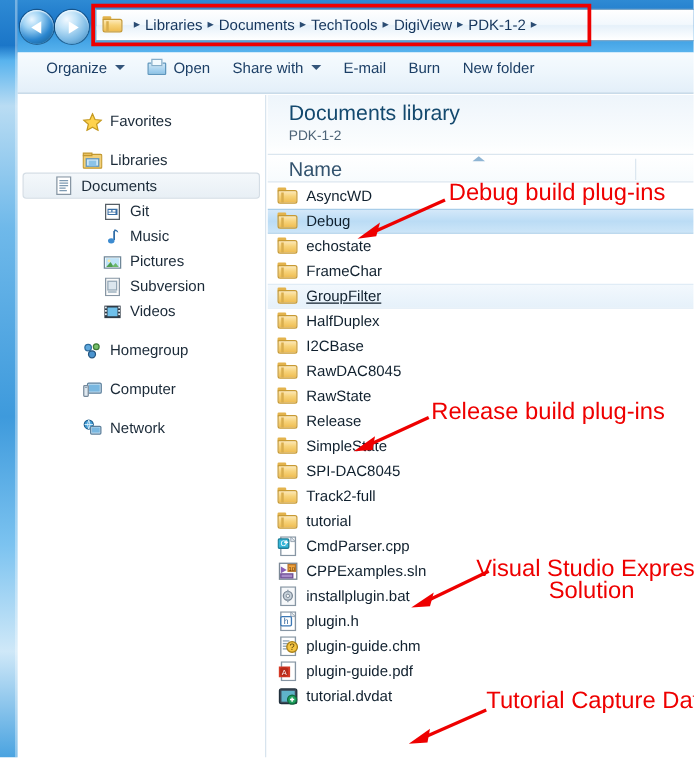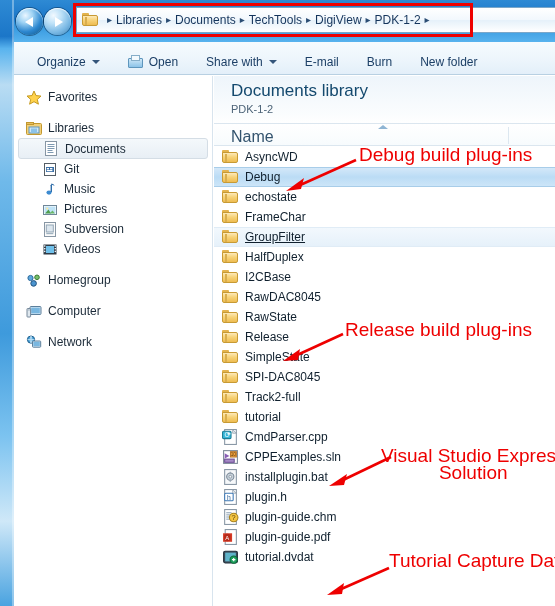--- a/index.html
+++ b/index.html
@@ -87,23 +87,22 @@
   .redbox {
     position: absolute; left: 73px; top: 3px; width: 400px; height: 34px;
     border: 3px solid #ee0000; z-index: 30; pointer-events: none;
   }
 
   
   .toolbar {
     position: absolute; left: 14px; top: 42px; width: 541px; height: 33px;
     background: linear-gradient(to bottom, #f6fbfe 0%, #eef6fc 50%, #e3eff9 100%);
     border-bottom: 1px solid #b8d0e2;
-    display: flex; align-items: flex-end;
+    display: flex; align-items: flex-start;
     padding-left: 14px;
-    gap: 10px;
   }
   .tbitem {
     display: flex; align-items: center; height: 24px;
     padding: 0 8px; font-size: 12px; color: #1c3f66; white-space: nowrap;
     border: 1px solid transparent; border-radius: 3px; cursor: default;
   }
   .tbcaret {
     width: 0; height: 0; margin-left: 6px;
     border-left: 4px solid transparent; border-right: 4px solid transparent;
     border-top: 4px solid #34557a;
@@ -113,20 +112,21 @@
   
   .navpane {
     position: absolute; left: 14px; top: 76px; width: 199px; height: 530px;
     background: #ffffff; border-right: 1px solid #d8e4ee;
     overflow: hidden;
   }
   .navitem {
     display: flex; align-items: center; height: 20px;
     padding-left: 12px; font-size: 12px; color: #1b2a38; white-space: nowrap;
     cursor: default;
+    margin-left: 40px;
   }
   .navitem.child { padding-left: 28px; }
   .navitem .navlabel { margin-left: 6px; }
   .navitem.selected {
     background: linear-gradient(to bottom, #f4f8fb 0%, #e8eff5 100%);
     border: 1px solid #d4dde5; border-radius: 3px;
     margin: 0 4px 0 4px; padding-left: 24px; height: 21px;
   }
   .navgap { height: 11px; }
   .navicon { width: 16px; height: 15px; position: relative; flex: 0 0 auto; }

